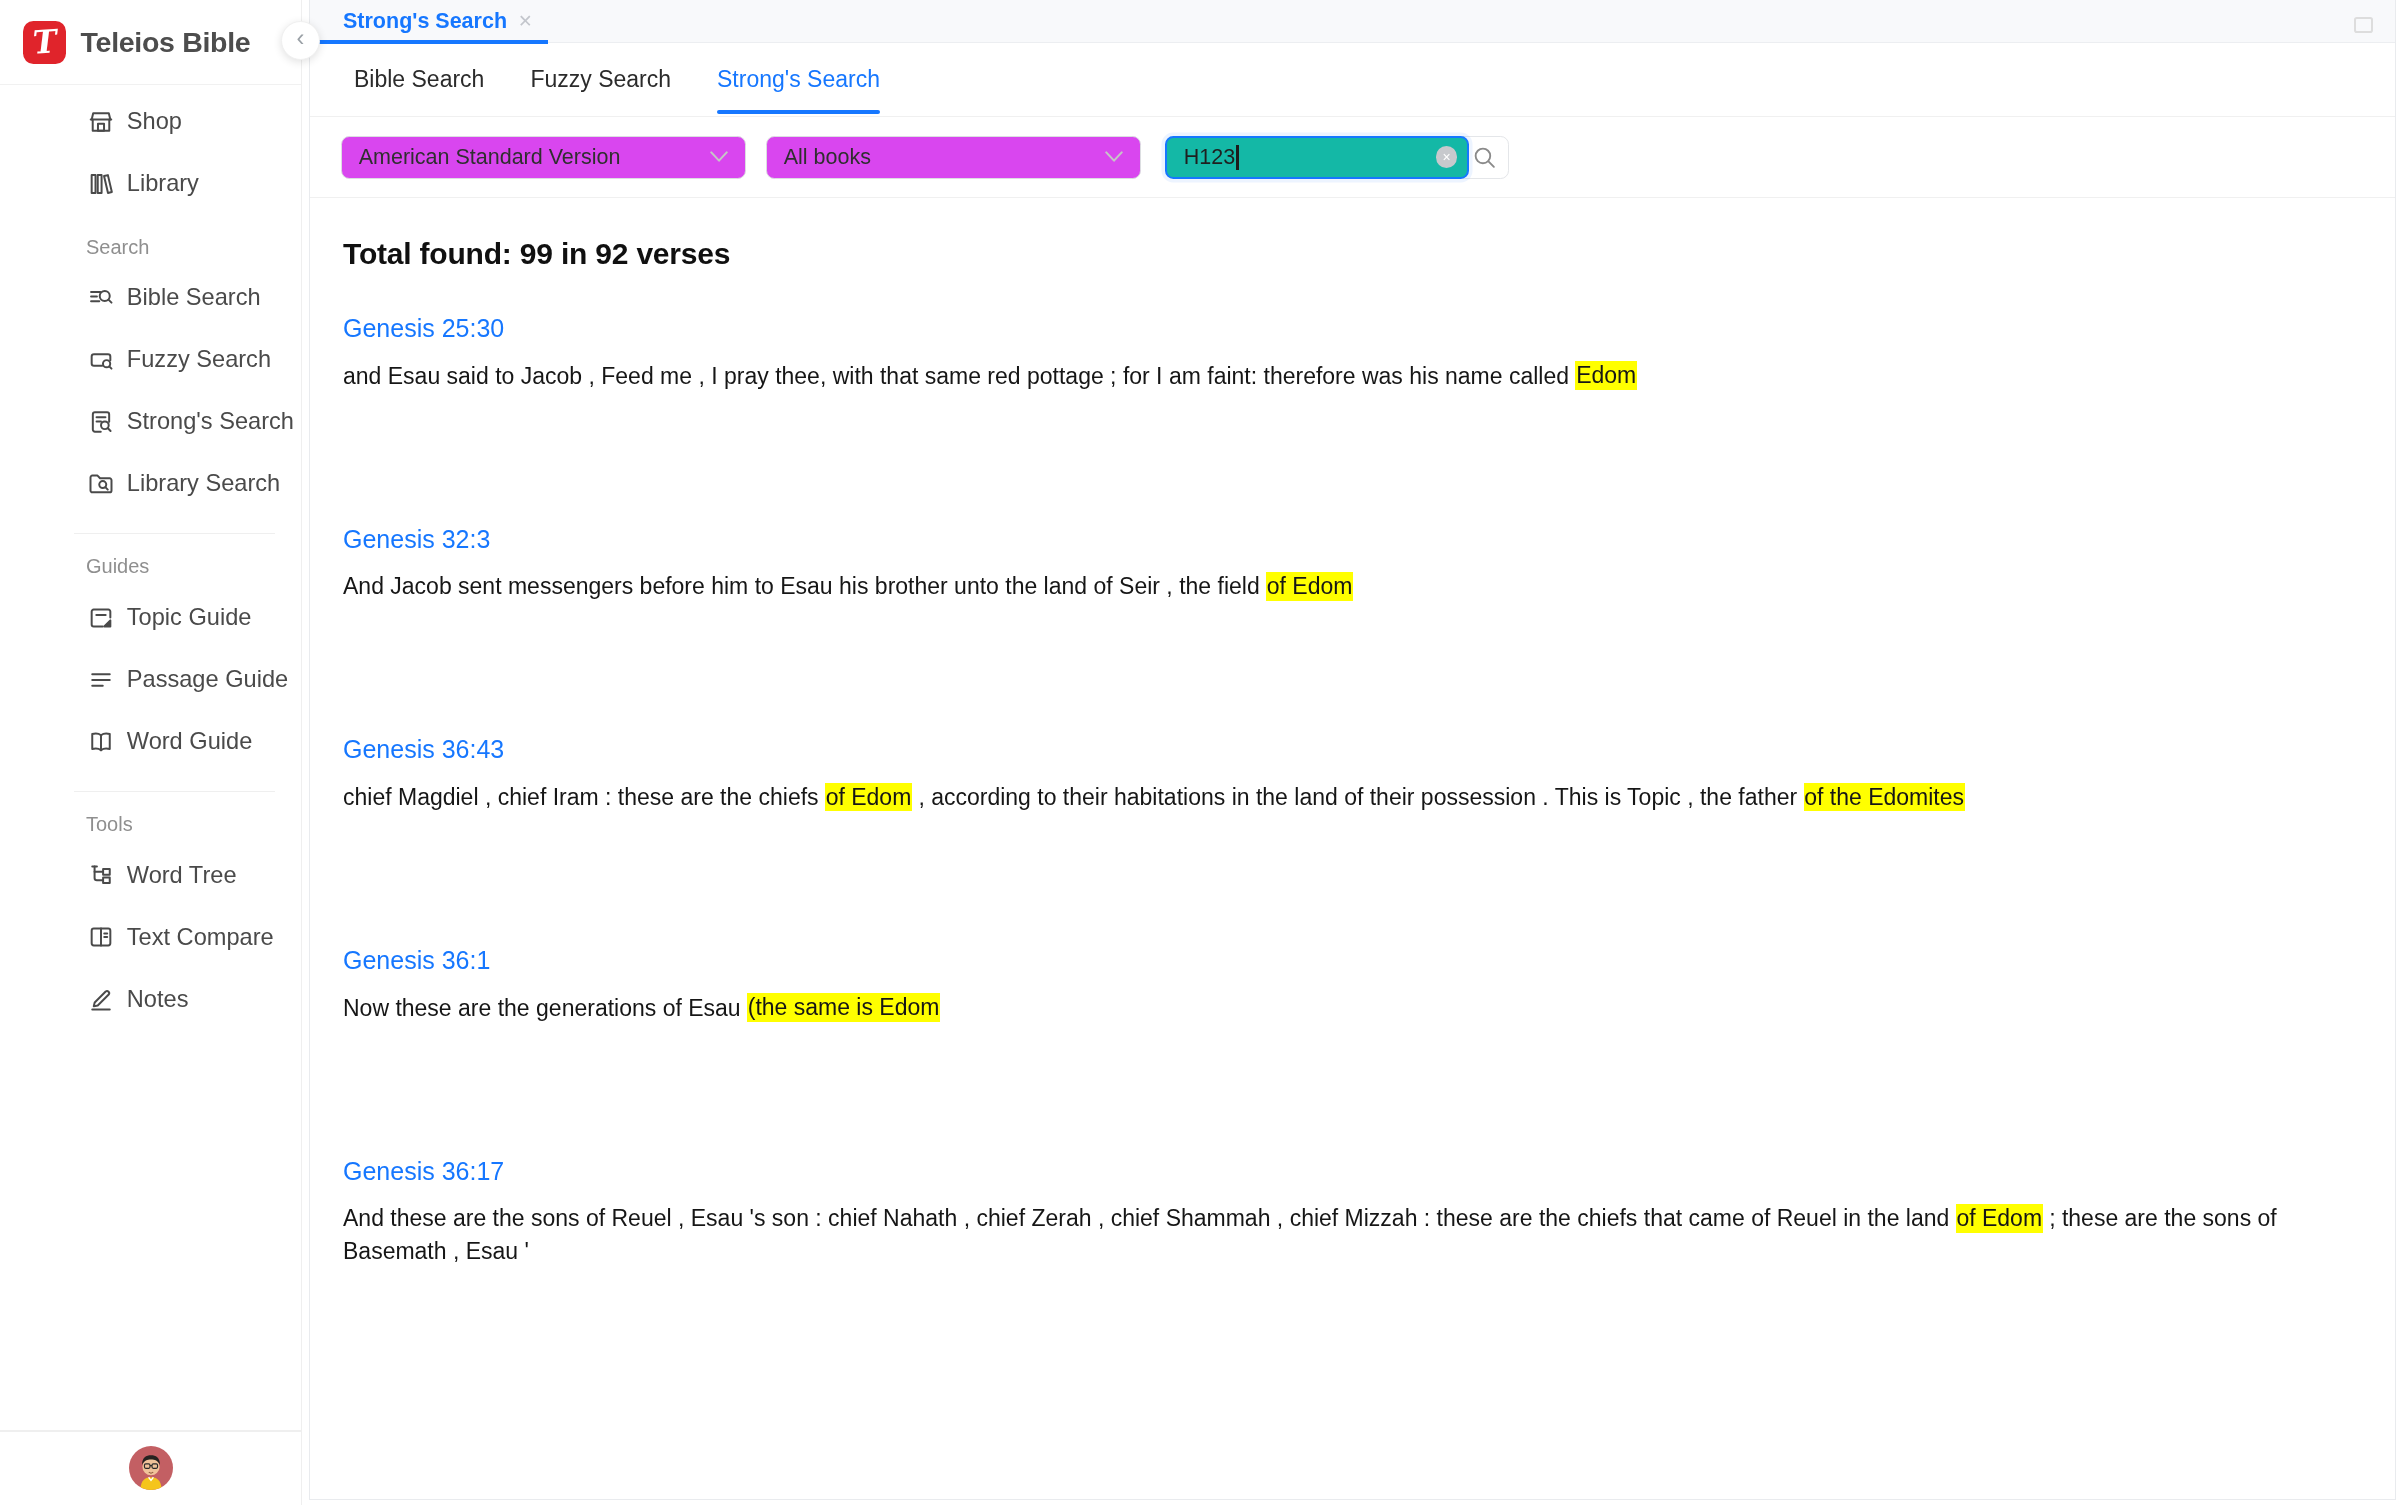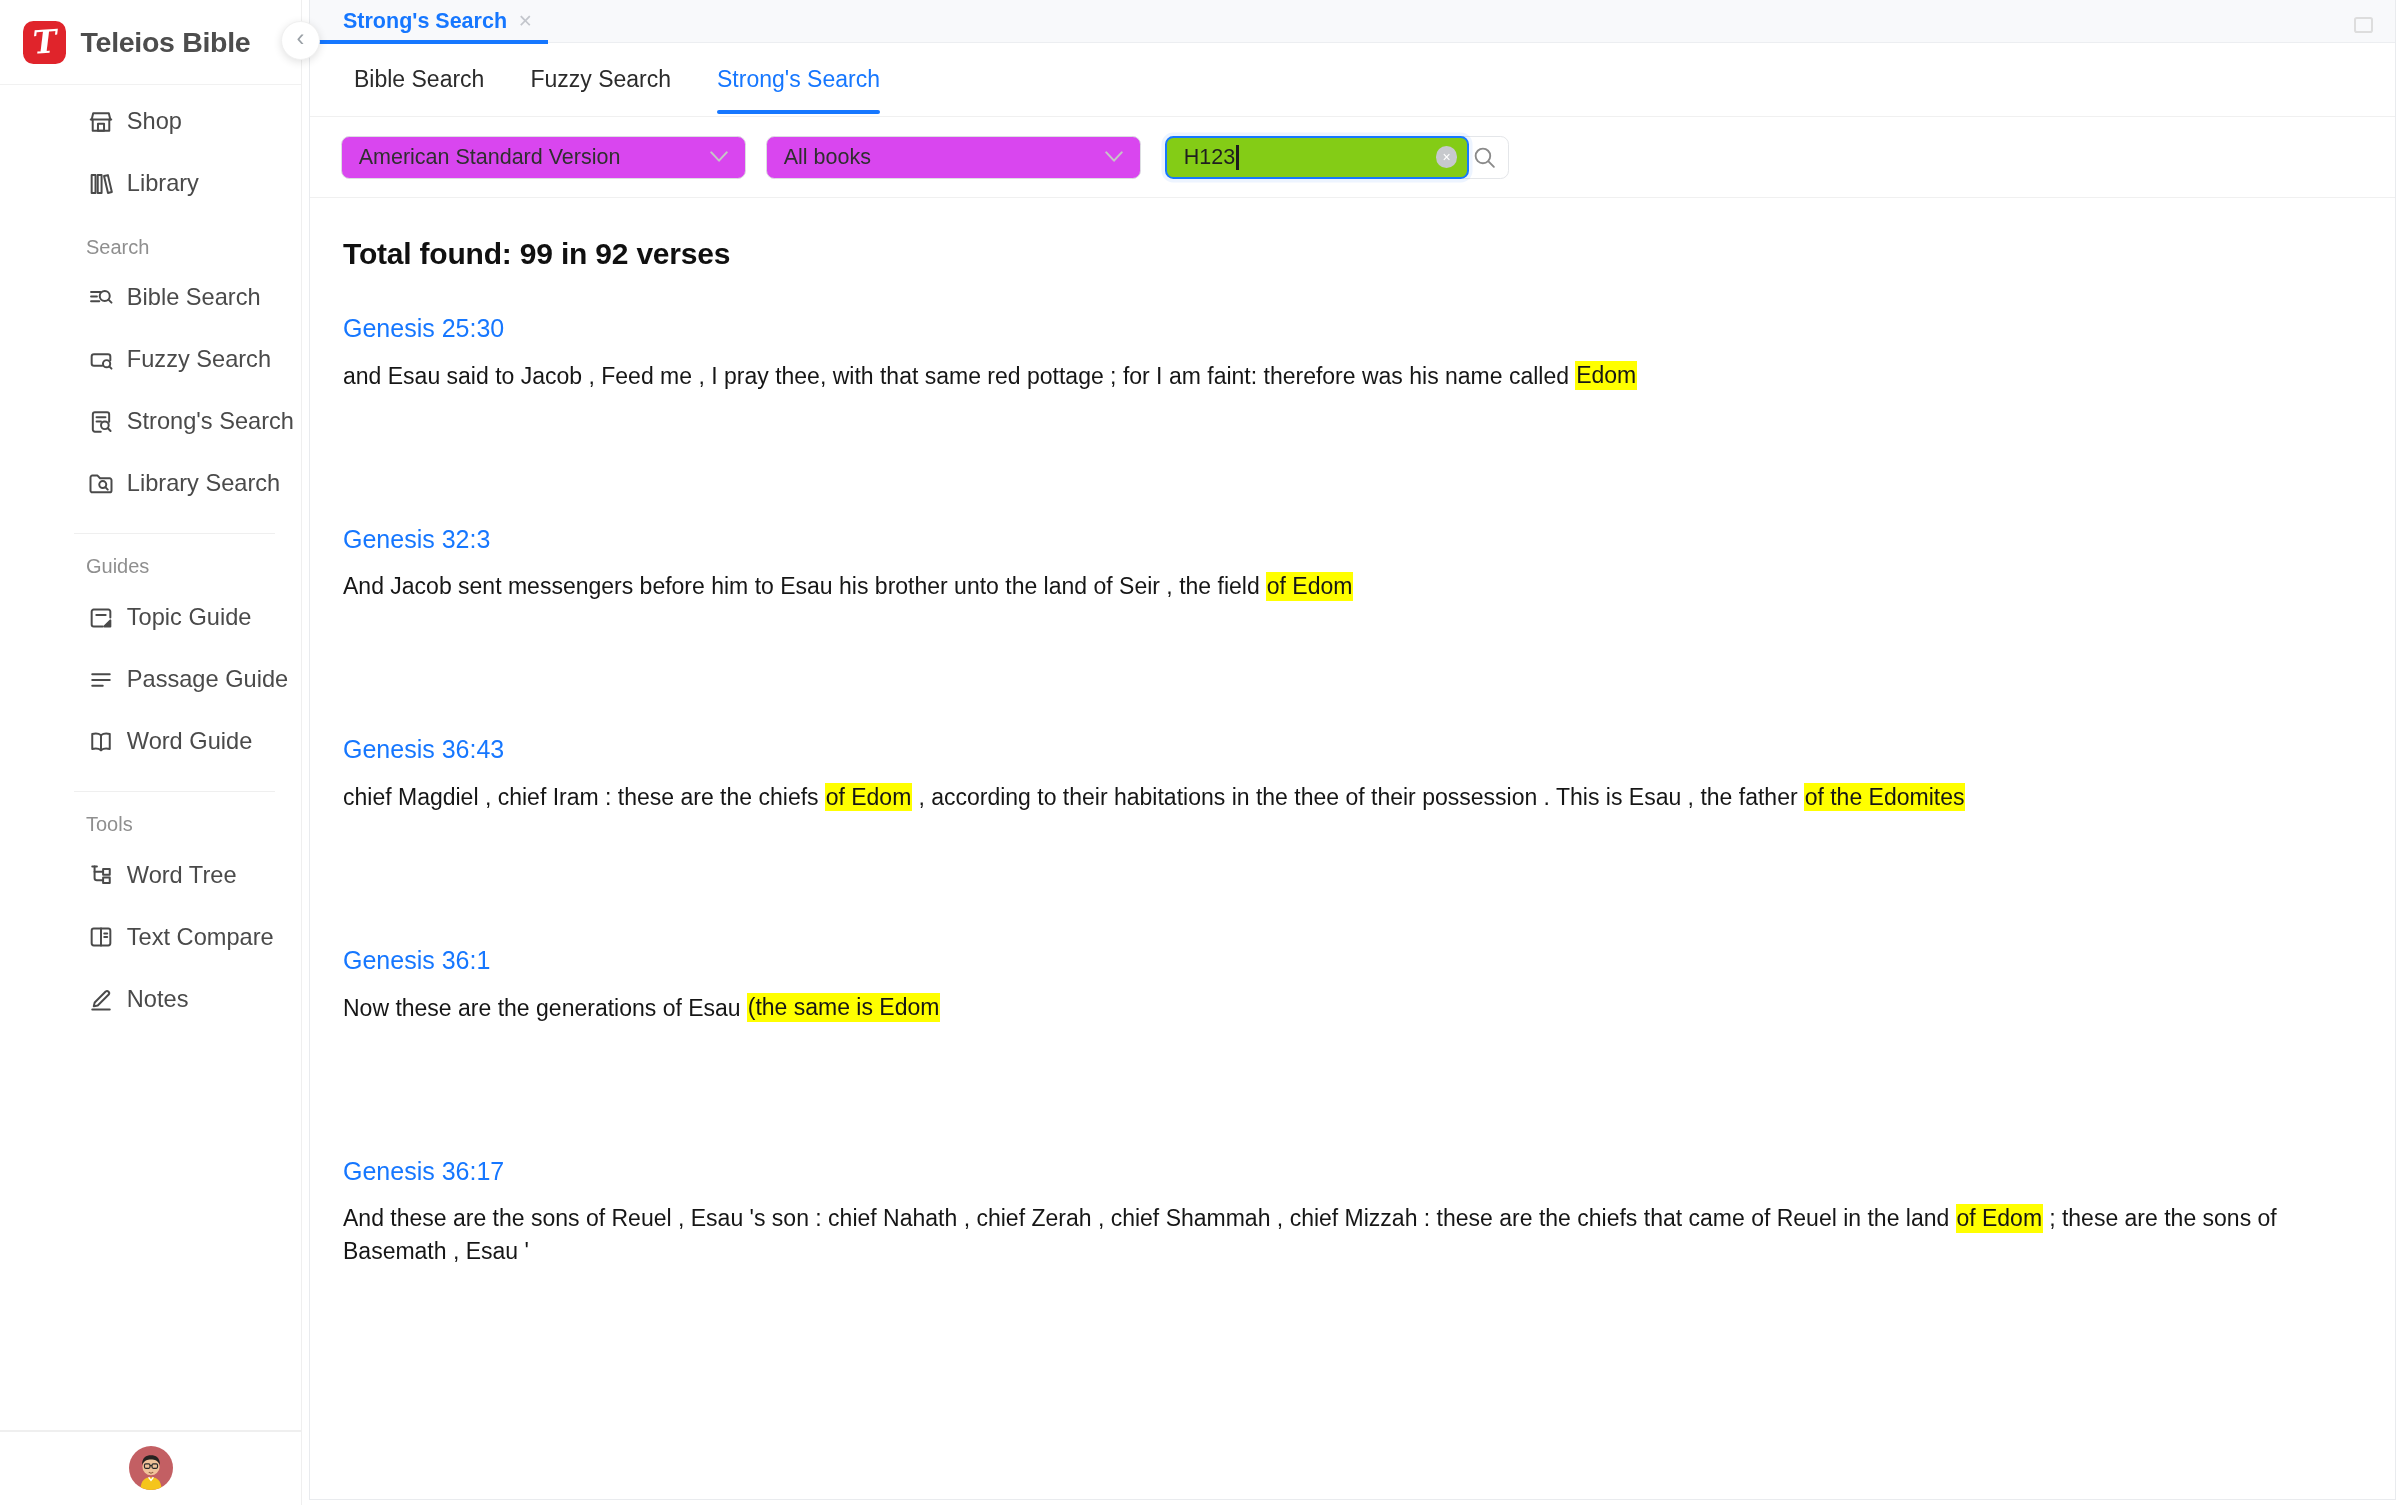--- a/index.html
+++ b/index.html
@@ -66,21 +66,21 @@
   .toolbar { height:81px; display:flex; align-items:center; padding-left:31px;
     border-bottom:1.4px solid var(--line); }
   .select { width:405px; height:43px; border:1.4px solid #dcdee1; border-radius:8.3px;
     display:flex; align-items:center; justify-content:space-between; padding:0 16.7px;
     font-size:21.5px; color:#2f2f2f; background:#d946ef; margin-right:20px; cursor:pointer; }
   .select.books { width:375px; margin-right:24px; }
   .sel-chevron { width:18px; height:11.8px; }
 
   .input-group { display:flex; align-items:stretch; height:43px; position:relative; }
   .inputbox { width:304px; border:2.1px solid var(--accent); border-radius:8.3px;
-    background:#84cc16; display:flex; align-items:center; padding:0 9.7px 0 16.7px;
+    background:#14b8a6; display:flex; align-items:center; padding:0 9.7px 0 16.7px;
     font-size:21.5px; color:#1f1f1f; box-shadow:0 0 0 3.5px rgba(22,119,255,0.08);
     position:relative; z-index:2; cursor:text; }
   .caret { width:2.1px; height:25px; background:#1c1c1c; margin-left:1.4px; }
   .clear-btn { margin-left:auto; width:21.5px; height:21.5px; border-radius:50%;
     background:#c7c9cd; color:#fff; font-size:14px; display:flex; align-items:center;
     justify-content:center; cursor:pointer; }
   .search-btn { width:50px; margin-left:-9.7px; background:#fff;
     border:1.4px solid #e4e6e9; border-radius:0 8.3px 8.3px 0; display:flex;
     align-items:center; justify-content:center; cursor:pointer; z-index:1; }
   .search-btn svg { width:25px; height:25px; }
@@ -285,20 +285,20 @@
         </svg>
       </button>
     </div>
   </div>
 
   <div class="content">
     <h2 class="summary">Total found: 99 in 92 verses</h2>
     <div id="results">
         <div class="result"><a class="ref">Genesis 25:30</a><p class="verse"><span>and Esau said to Jacob , Feed me , I pray thee, with that same red pottage ; for I am faint: therefore was his name called </span><span class="hl">Edom</span></p></div>
         <div class="result"><a class="ref">Genesis 32:3</a><p class="verse"><span>And Jacob sent messengers before him to Esau his brother unto the land of Seir , the field </span><span class="hl">of Edom</span></p></div>
-        <div class="result"><a class="ref">Genesis 36:43</a><p class="verse"><span>chief Magdiel , chief Iram : these are the chiefs </span><span class="hl">of Edom</span><span> , according to their habitations in the thee of their possession . This is Esau , the father </span><span class="hl">of the Edomites</span></p></div>
+        <div class="result"><a class="ref">Genesis 36:43</a><p class="verse"><span>chief Magdiel , chief Iram : these are the chiefs </span><span class="hl">of Edom</span><span> , according to their habitations in the land of their possession . This is Topic , the father </span><span class="hl">of the Edomites</span></p></div>
         <div class="result"><a class="ref">Genesis 36:1</a><p class="verse"><span>Now these are the generations of Esau </span><span class="hl">(the same is Edom</span></p></div>
         <div class="result"><a class="ref">Genesis 36:17</a><p class="verse"><span>And these are the sons of Reuel , Esau 's son : chief Nahath , chief Zerah , chief Shammah , chief Mizzah : these are the chiefs that came of Reuel in the land </span><span class="hl">of Edom</span><span> ; these are the sons of Basemath , Esau '</span></p></div>
       </div>
   </div>
 
 </main>
 
 
 </body></html>

